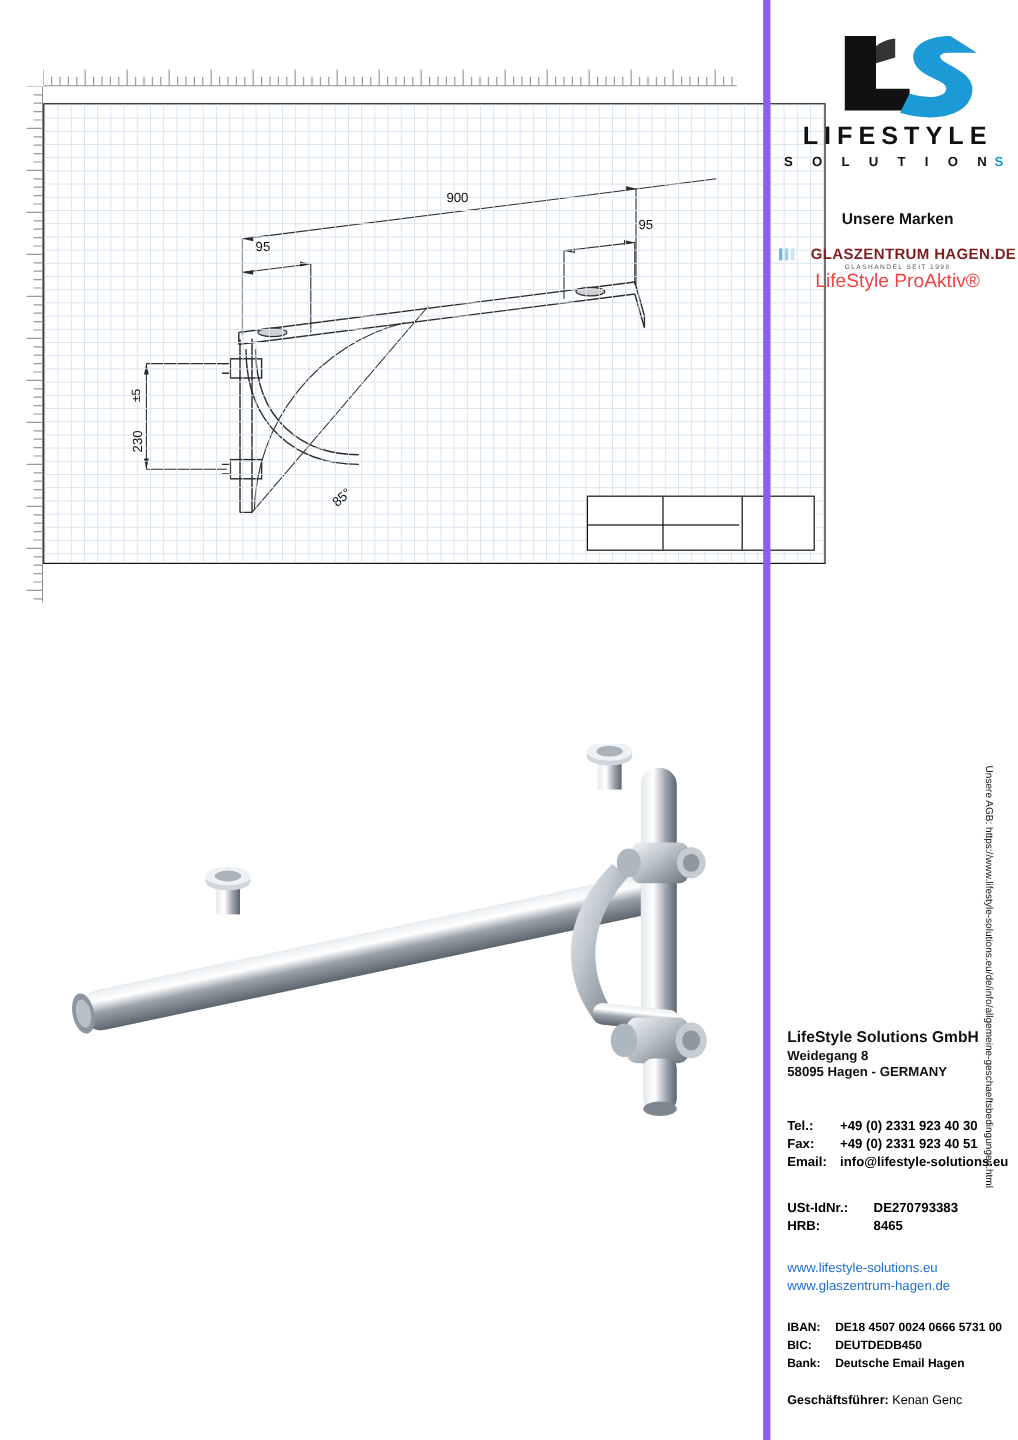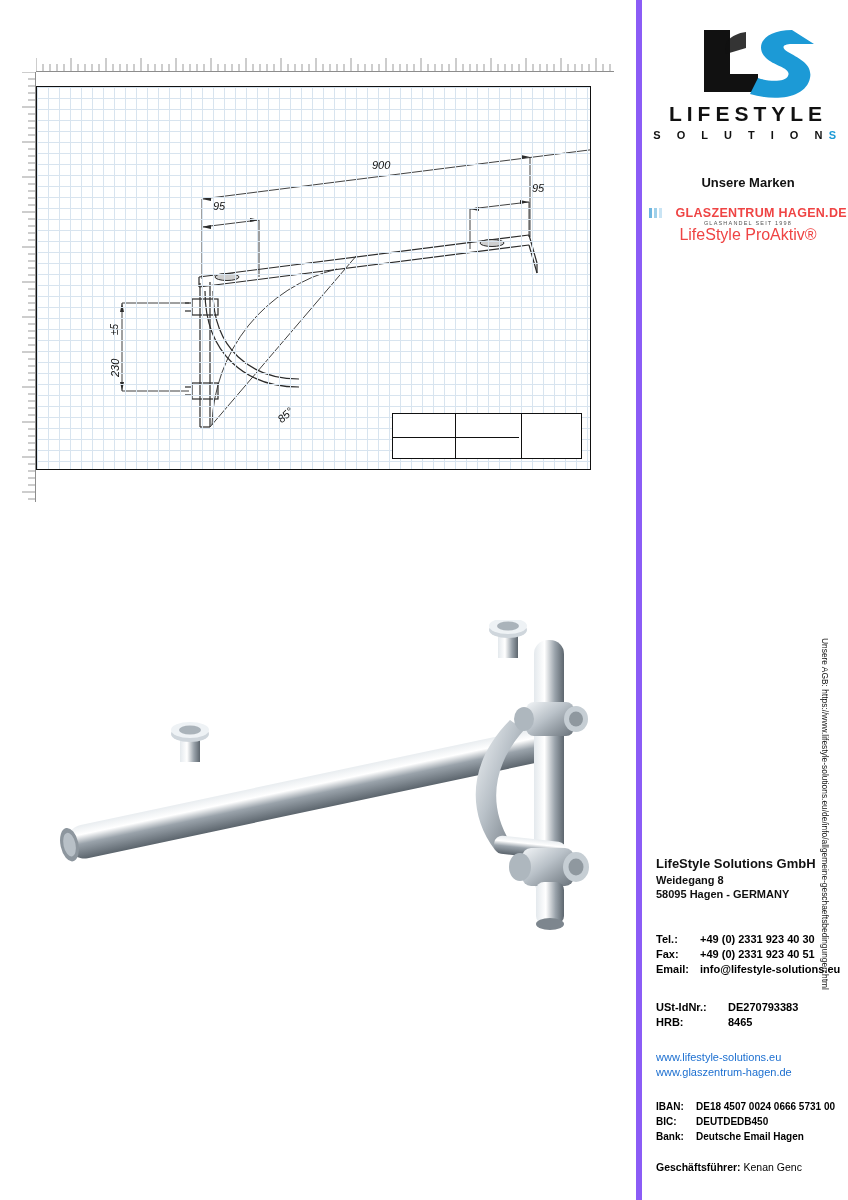--- a/index.html
+++ b/index.html
@@ -32,21 +32,21 @@
   .logo-sub .blue{color:#1c9ad6;}
 
   .marken-title{
     position:absolute;top:175px;left:0;width:212px;text-align:center;
     font-size:13px;font-weight:bold;color:#111;
   }
   .brand1{
     position:absolute;top:203px;left:0;width:212px;text-align:center;
   }
   .brand1 .gz{
-    font-size:12.5px;font-weight:bold;letter-spacing:.3px;color:#ef4444;
+    font-size:12.5px;font-weight:bold;letter-spacing:.3px;color:#7f1d1d;
   }
   .brand1 .bars{
     display:inline-block;vertical-align:middle;margin-right:4px;
   }
   .brand1 .sub{
     font-size:5.5px;letter-spacing:1.2px;color:#555;margin-top:-1px;
   }
   .brand2{
     position:absolute;top:226px;left:0;width:212px;text-align:center;
     font-size:16px;color:#ef4444;
@@ -90,25 +90,24 @@
   
   .drawing{
     position:absolute;left:14px;top:50px;width:600px;height:452px;
   }
   .ruler{
     position:absolute;background:#fff;
   }
   .ruler-h{height:22px;left:22px;right:0;}
   .ruler-v{width:22px;top:22px;bottom:0;}
   .frame{
-    position:absolute;left:22px;top:36px;width:555px;height:384px;
+    position:absolute;left:22px;top:36px;width:652px;height:384px;
     border:1px solid #111;background:#fff;
     box-sizing:border-box;
     overflow:hidden;
-    font-style:italic;
   }
   .grid{
     position:absolute;inset:0;
     background-image:
       linear-gradient(to right,#d8e4ef 1px,transparent 1px),
       linear-gradient(to bottom,#d8e4ef 1px,transparent 1px);
     background-size:11px 11px;
   }
   .dimtext{
     position:absolute;font-family:"Liberation Sans",sans-serif;font-size:11px;color:#111;

